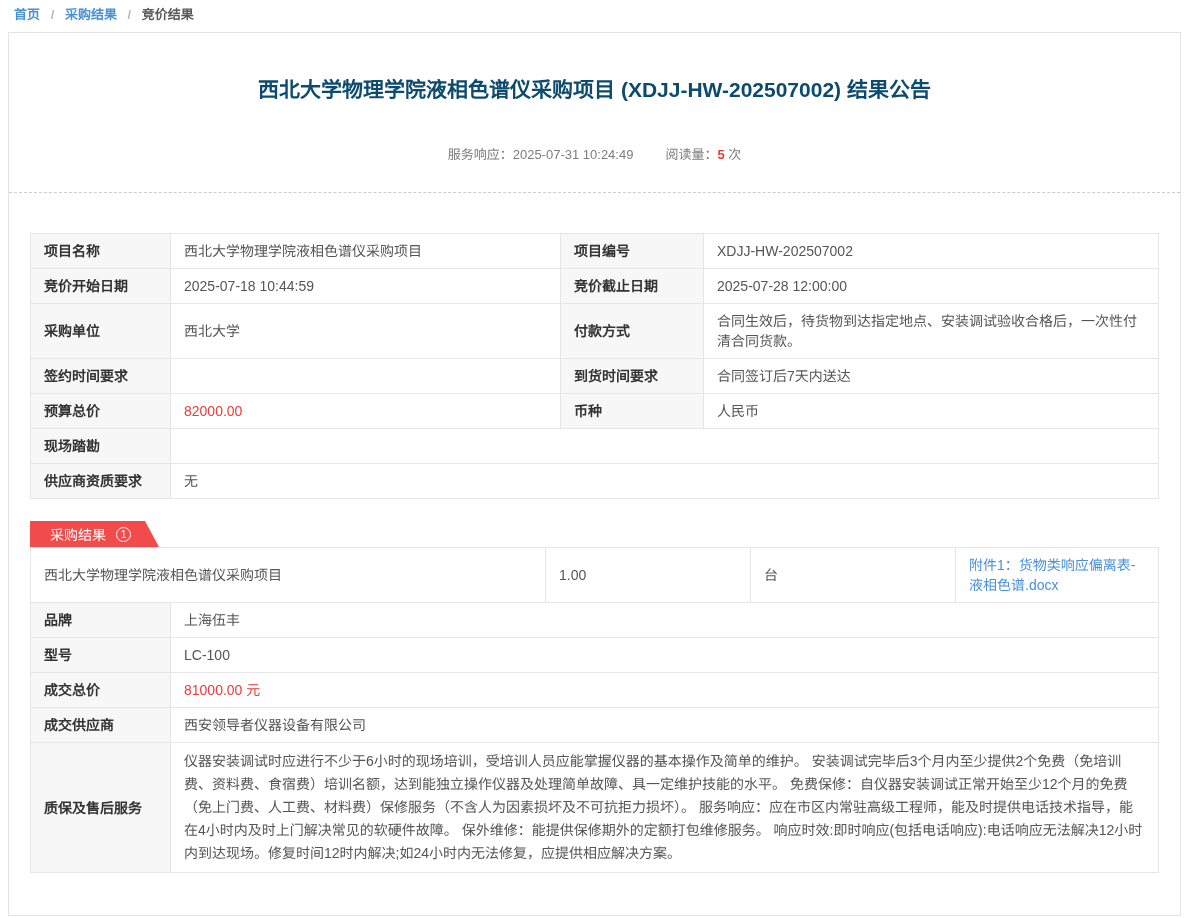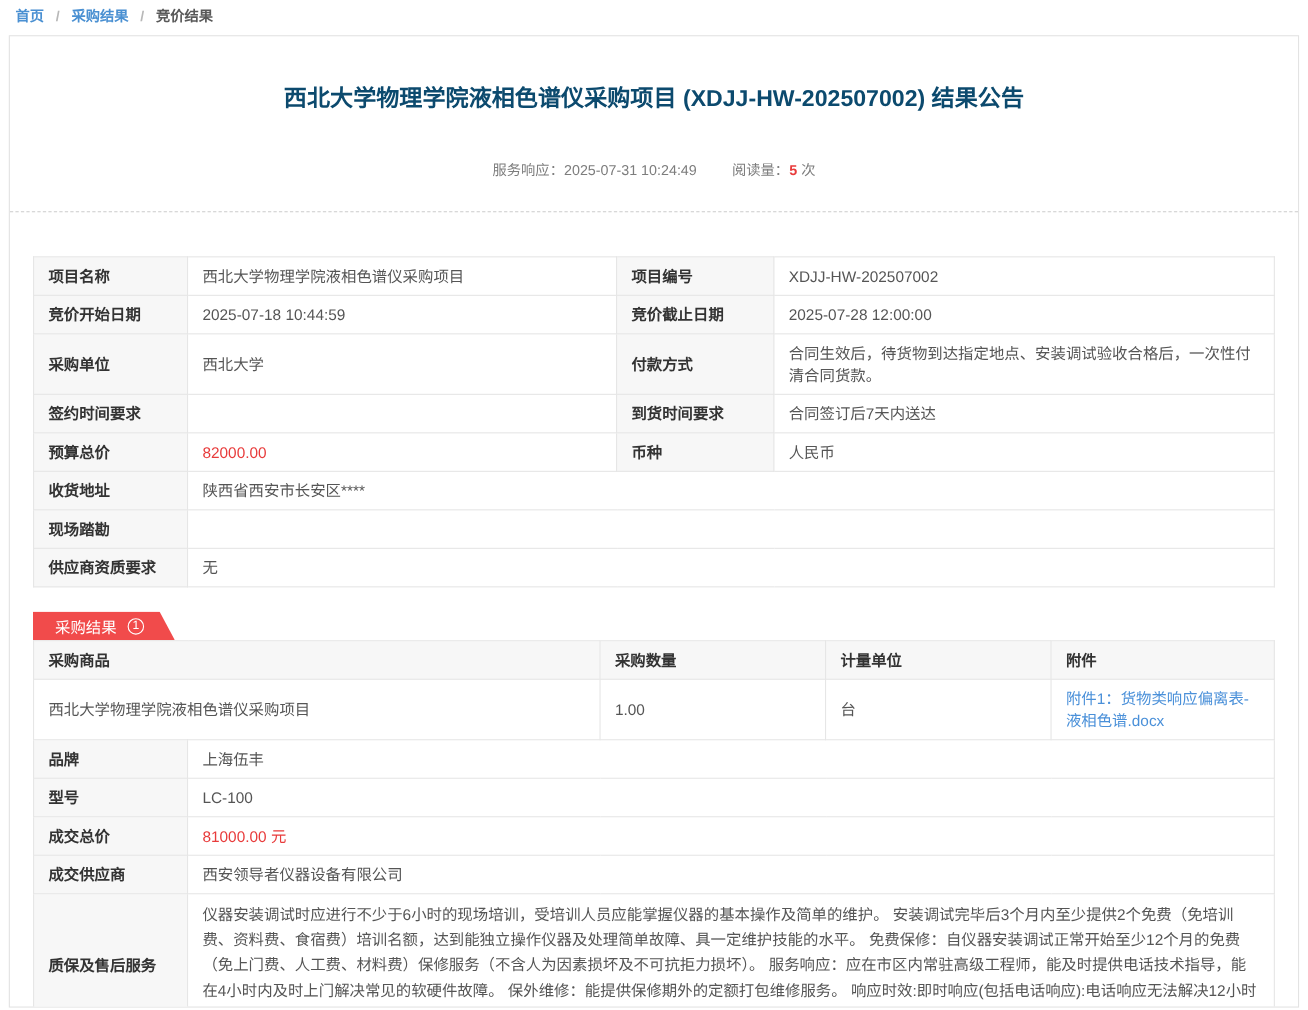--- a/index.html
+++ b/index.html
@@ -158,24 +158,20 @@
         <th class="lbl">到货时间要求</th>
         <td>合同签订后7天内送达</td>
       </tr>
       <tr>
         <th class="lbl">预算总价</th>
         <td class="price">82000.00</td>
         <th class="lbl">币种</th>
         <td>人民币</td>
       </tr>
       <tr>
-        <th class="lbl">收货地址</th>
-        <td colspan="3">陕西省西安市长安区****</td>
-      </tr>
-      <tr>
         <th class="lbl">现场踏勘</th>
         <td colspan="3" class="empty"></td>
       </tr>
       <tr>
         <th class="lbl">供应商资质要求</th>
         <td colspan="3">无</td>
       </tr>
     </tbody>
       </table>
 
@@ -188,26 +184,20 @@
 
     <table class="result-table">
       <colgroup>
           <col style="width:140px">
           <col style="width:375px">
           <col style="width:205px">
           <col style="width:205px">
           <col>
         </colgroup>
       <tbody>
-          <tr>
-        <th class="head" colspan="2">采购商品</th>
-        <th class="head">采购数量</th>
-        <th class="head">计量单位</th>
-        <th class="head">附件</th>
-      </tr>
       <tr>
         <td colspan="2">西北大学物理学院液相色谱仪采购项目</td>
         <td>1.00</td>
         <td>台</td>
         <td>
           <a class="file-link">附件1：货物类响应偏离表-液相色谱.docx</a>
         </td>
       </tr>
       <tr>
         <th class="lbl">品牌</th>

